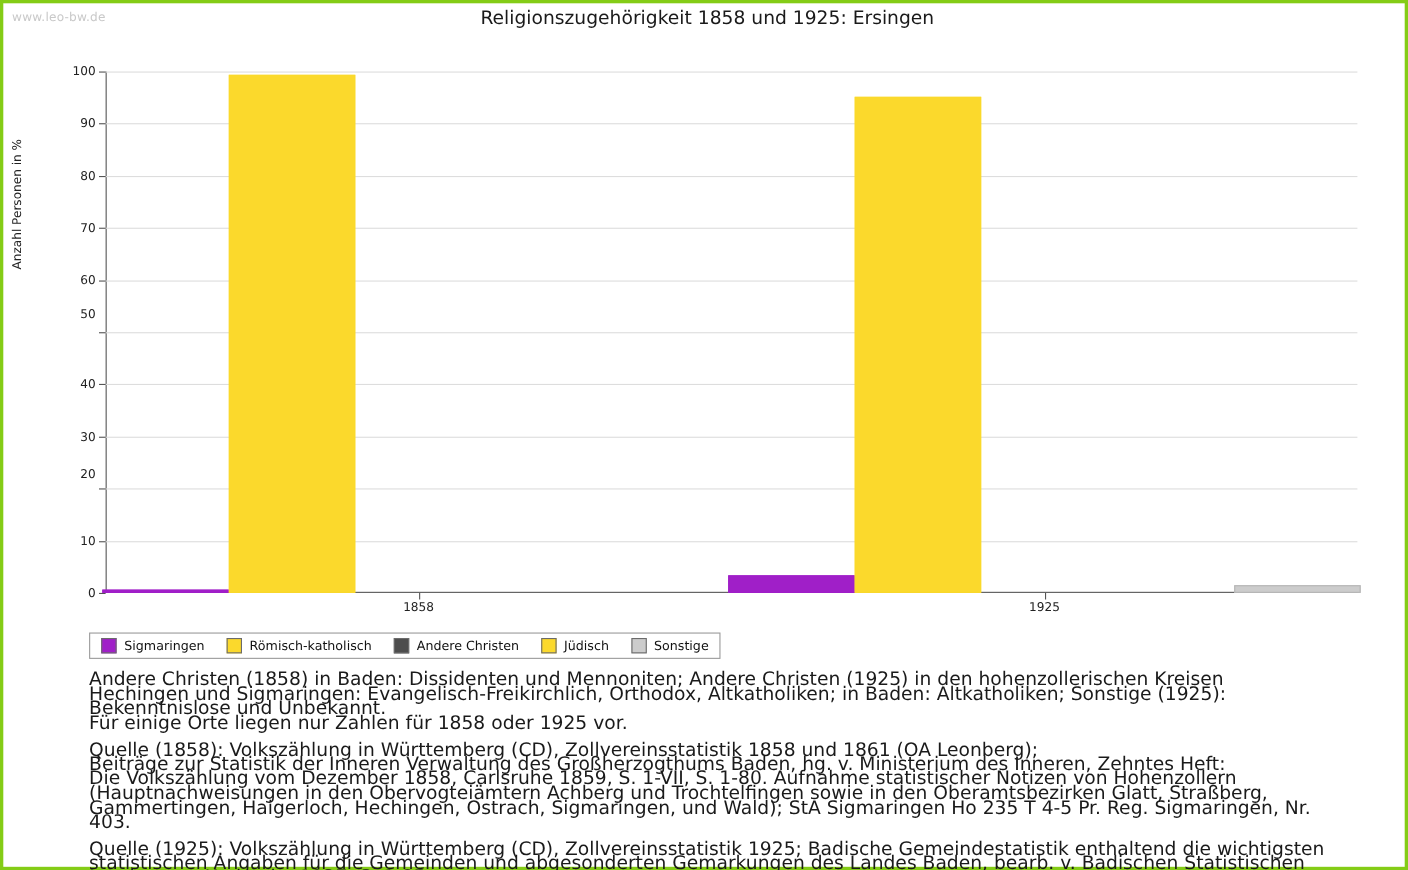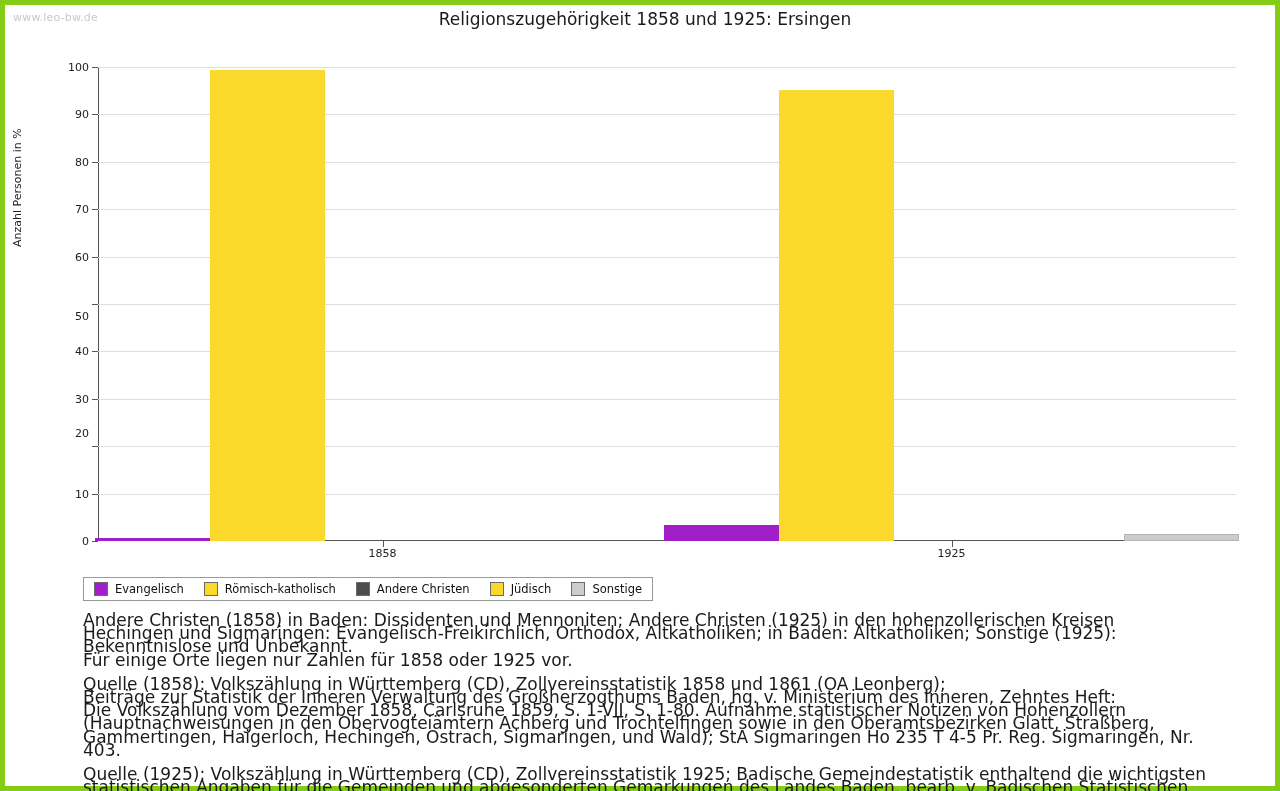--- a/index.html
+++ b/index.html
@@ -13,21 +13,21 @@
     font-family: "DejaVu Sans", sans-serif;
     color: #000000;
     position: relative;
     overflow: hidden;
   }
   #page {
     position: absolute;
     left: 0; top: 0;
     width: 1280px;
     height: 791px;
-    border: 5px solid #84cc16;
+    border: 3px solid #84cc16;
     box-sizing: border-box;
   }
   .watermark {
     position: absolute;
     left: 8px;
     top: 6px;
     font-size: 11px;
     color: #c9c9c9;
     letter-spacing: 0.2px;
   }
@@ -185,21 +185,21 @@
         <div class="tick" style="top: 379.2px;"></div>
         <div class="ytick-label" style="top: 366px;">20</div>
         <div class="gridline" style="top: 331.8px;"></div>
         <div class="tick" style="top: 331.8px;"></div>
         <div class="ytick-label" style="top: 331.8px;">30</div>
         <div class="gridline" style="top: 284.4px;"></div>
         <div class="tick" style="top: 284.4px;"></div>
         <div class="ytick-label" style="top: 284.4px;">40</div>
         <div class="gridline" style="top: 237px;"></div>
         <div class="tick" style="top: 237px;"></div>
-        <div class="ytick-label" style="top: 249px; margin-left: 24px;">50</div>
+        <div class="ytick-label" style="top: 221px; margin-left: 24px;">50</div>
         <div class="gridline" style="top: 189.6px;"></div>
         <div class="tick" style="top: 189.6px;"></div>
         <div class="ytick-label" style="top: 189.6px;">60</div>
         <div class="gridline" style="top: 142.2px;"></div>
         <div class="tick" style="top: 142.2px;"></div>
         <div class="ytick-label" style="top: 142.2px;">70</div>
         <div class="gridline" style="top: 94.8px;"></div>
         <div class="tick" style="top: 94.8px;"></div>
         <div class="ytick-label" style="top: 94.8px; margin-left: 33px;">80</div>
         <div class="gridline" style="top: 47.4px;"></div>
@@ -220,21 +220,21 @@
         <div class="xtick" style="left: 284.5px;"></div>
         <div class="group-label" style="left: 284.5px;">1858</div>
         <div class="xtick" style="left: 853.5px;"></div>
         <div class="group-label" style="left: 853.5px;">1925</div>
       </div>
   </div>
 
   <div id="legend">
       <div class="legend-item">
         <span class="legend-swatch" style="background: rgb(160, 31, 200);"></span>
-        <span>Evangelisch</span>
+        <span>Sigmaringen</span>
       </div>
       <div class="legend-item">
         <span class="legend-swatch" style="background: rgb(251, 217, 44);"></span>
         <span>Römisch-katholisch</span>
       </div>
       <div class="legend-item">
         <span class="legend-swatch" style="background: rgb(77, 77, 77);"></span>
         <span>Andere Christen</span>
       </div>
       <div class="legend-item">

